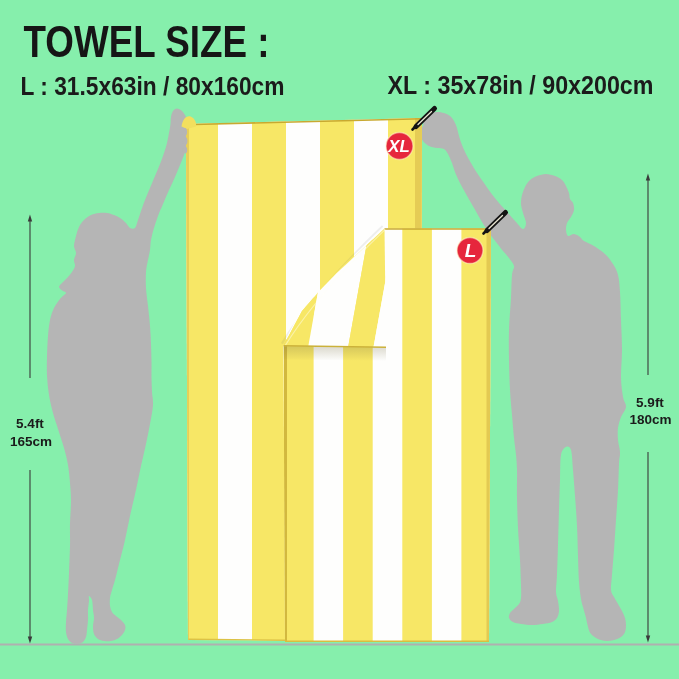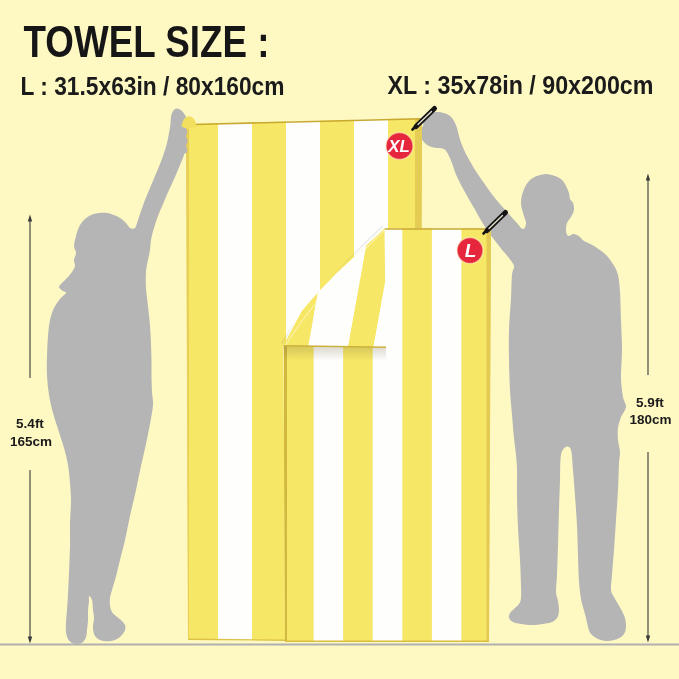--- a/index.html
+++ b/index.html
@@ -1,16 +1,16 @@
 <!DOCTYPE html>
 <html><head>
 <meta charset="utf-8">
 <style>
   html,body{margin:0;padding:0;background:#fff;}
-  #stage{position:relative;width:679px;height:679px;background:#fef9c3;overflow:hidden;
+  #stage{position:relative;width:679px;height:679px;background:#86efac;overflow:hidden;
          font-family:"Liberation Sans",sans-serif;}
   svg{position:absolute;left:0;top:0;}
 </style>
 </head>
 <body>
 <div id="stage">
 <svg width="679" height="679" viewBox="0 0 679 679">
 <defs>
   <clipPath id="xlclip">
           <polygon points="186,124 422,118 420.5,641 188,640"></polygon>

